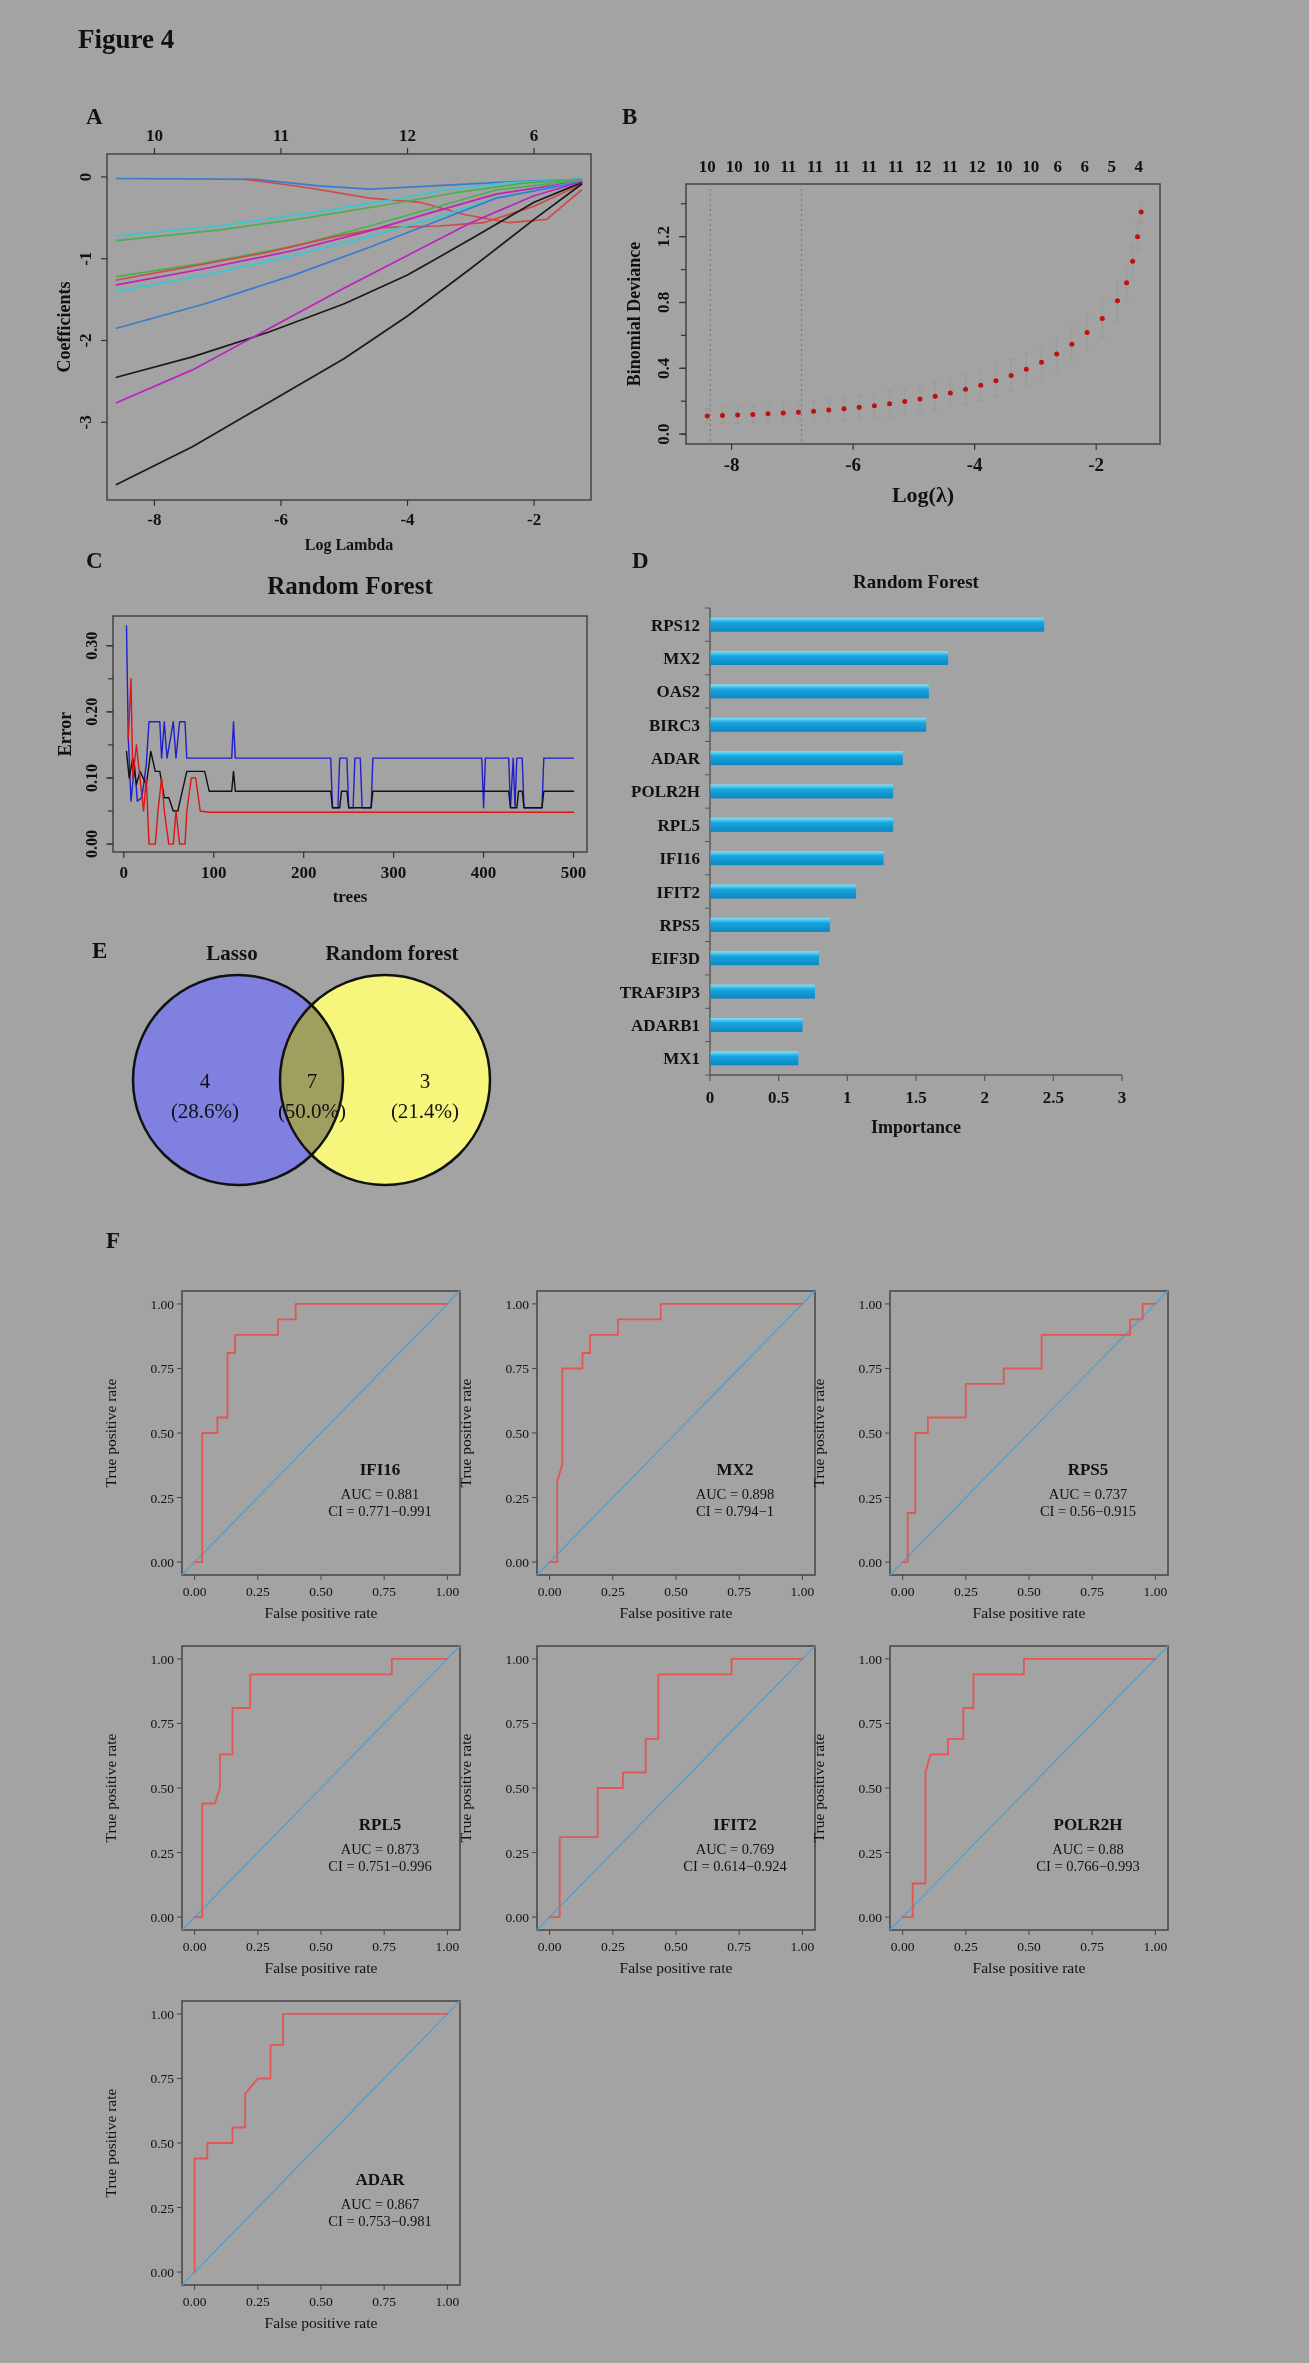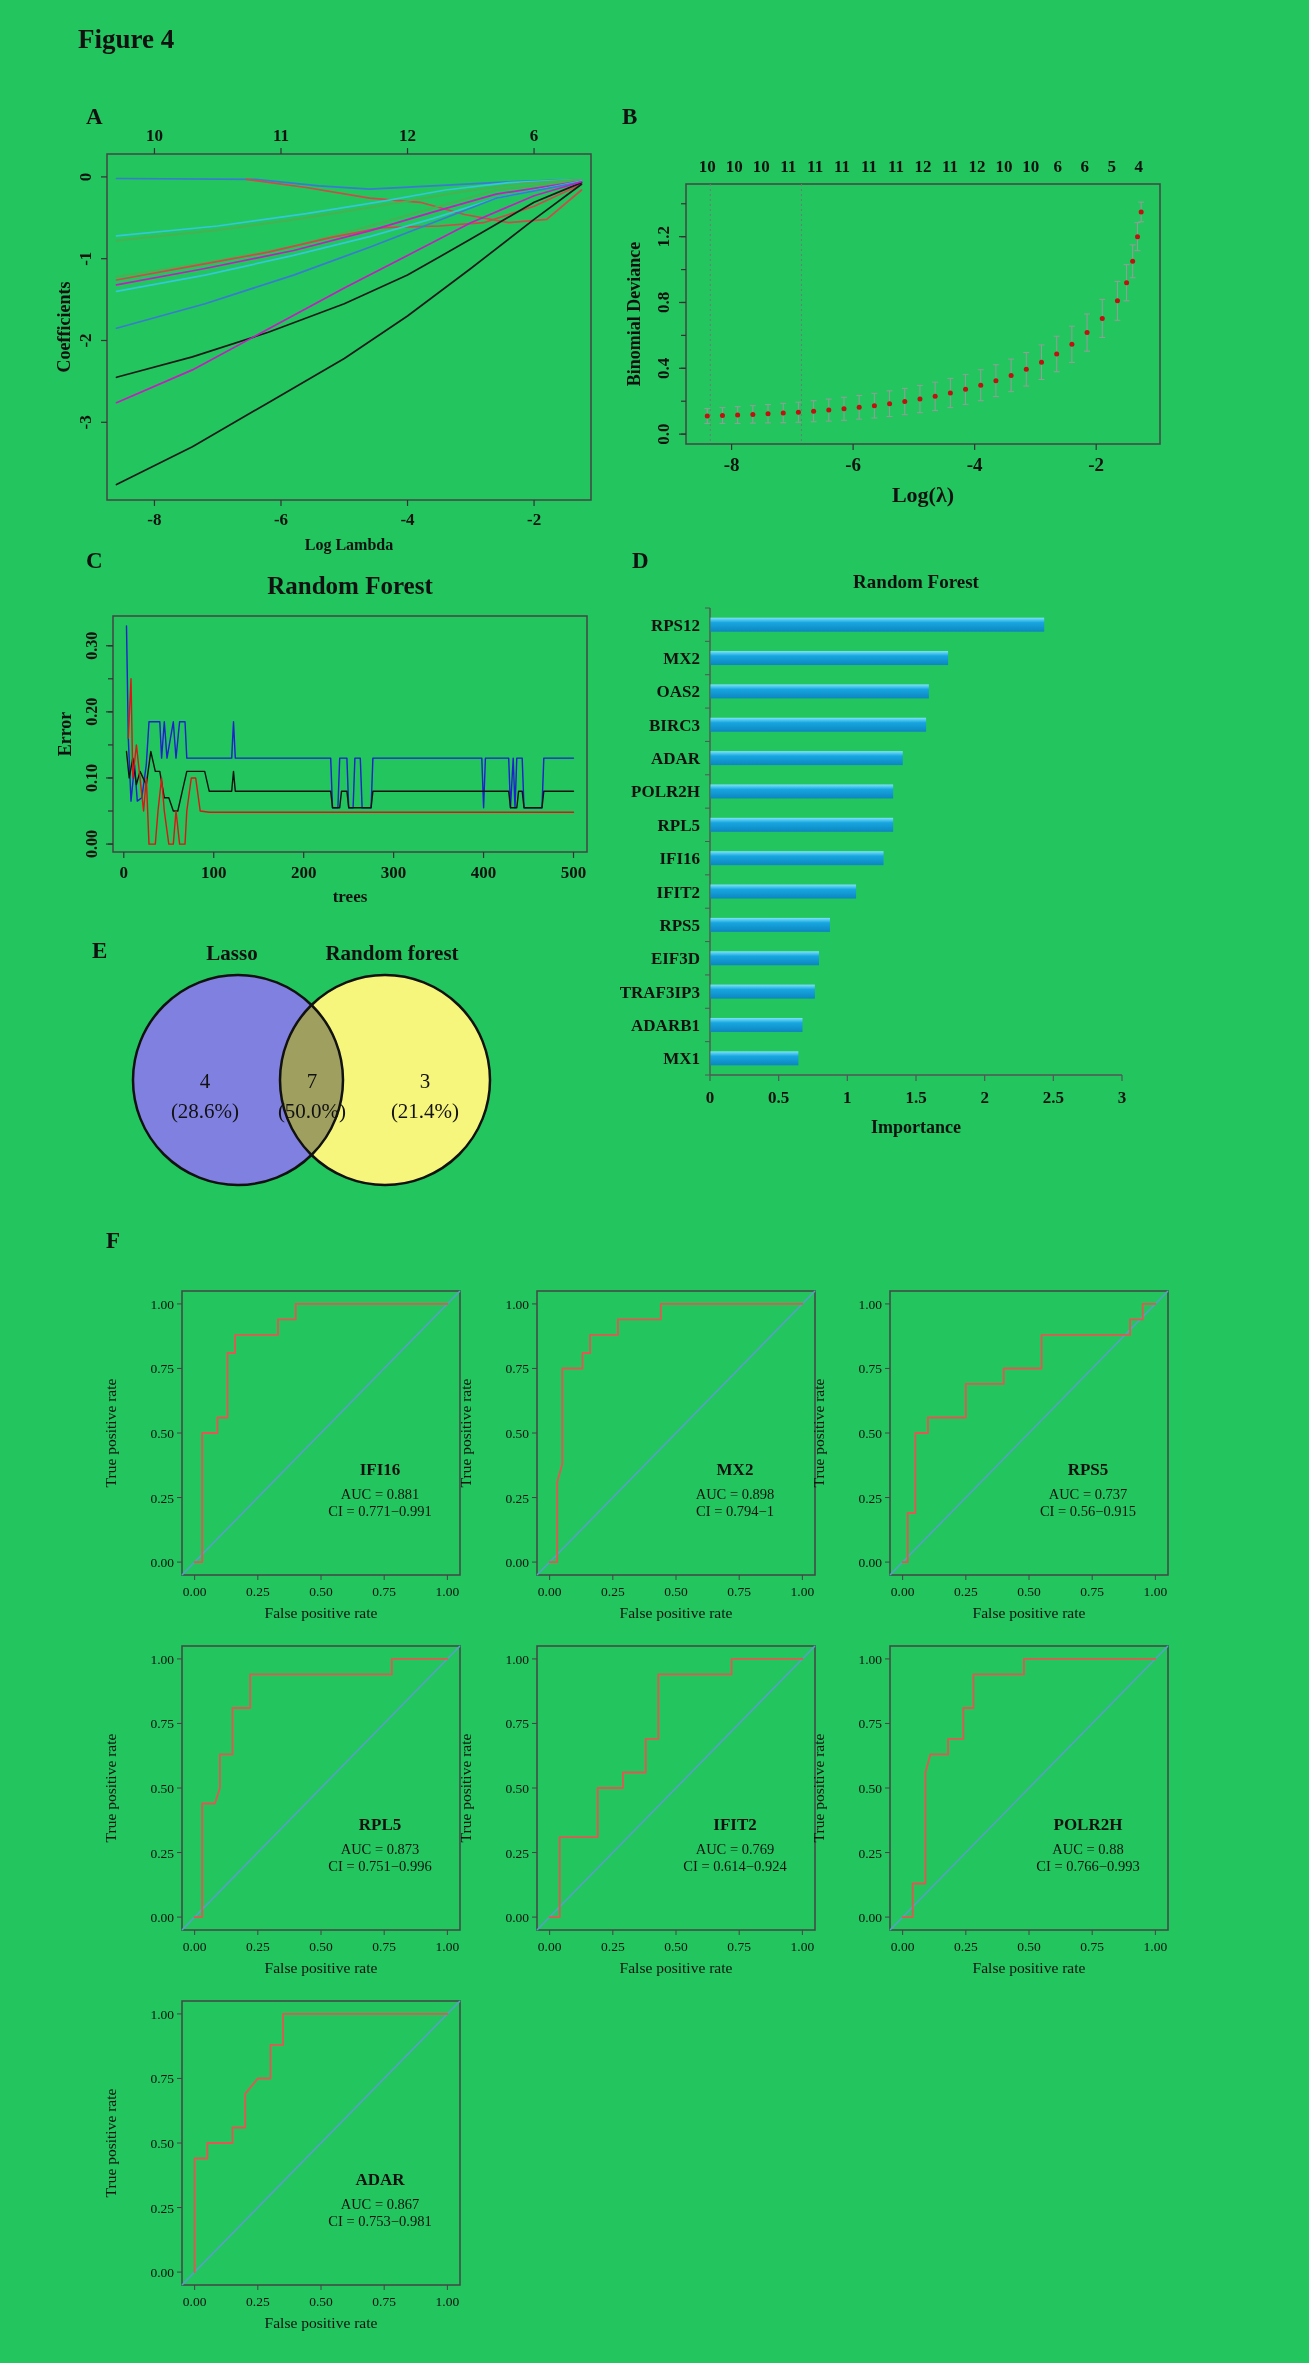--- a/index.html
+++ b/index.html
@@ -1,16 +1,16 @@
 <!DOCTYPE html>
 <html><head>
 <meta charset="utf-8">
 <style>
   html,body{margin:0;padding:0;background:#ffffff;}
-  #canvas{position:relative;width:1309px;height:2363px;background:#22c55e;overflow:hidden;
+  #canvas{position:relative;width:1309px;height:2363px;background:#a3a3a3;overflow:hidden;
           font-family:"Liberation Serif", "DejaVu Serif", serif;}
   .fig-title{position:absolute;left:78px;top:24px;font-weight:bold;font-size:27px;color:#111;}
   .panel-label{position:absolute;font-weight:bold;font-size:23px;color:#111;}
   .chart{position:absolute;}
   svg text{font-family:"Liberation Serif", "DejaVu Serif", serif;}
 </style>
 </head>
 <body>
 
 <div id="canvas">

